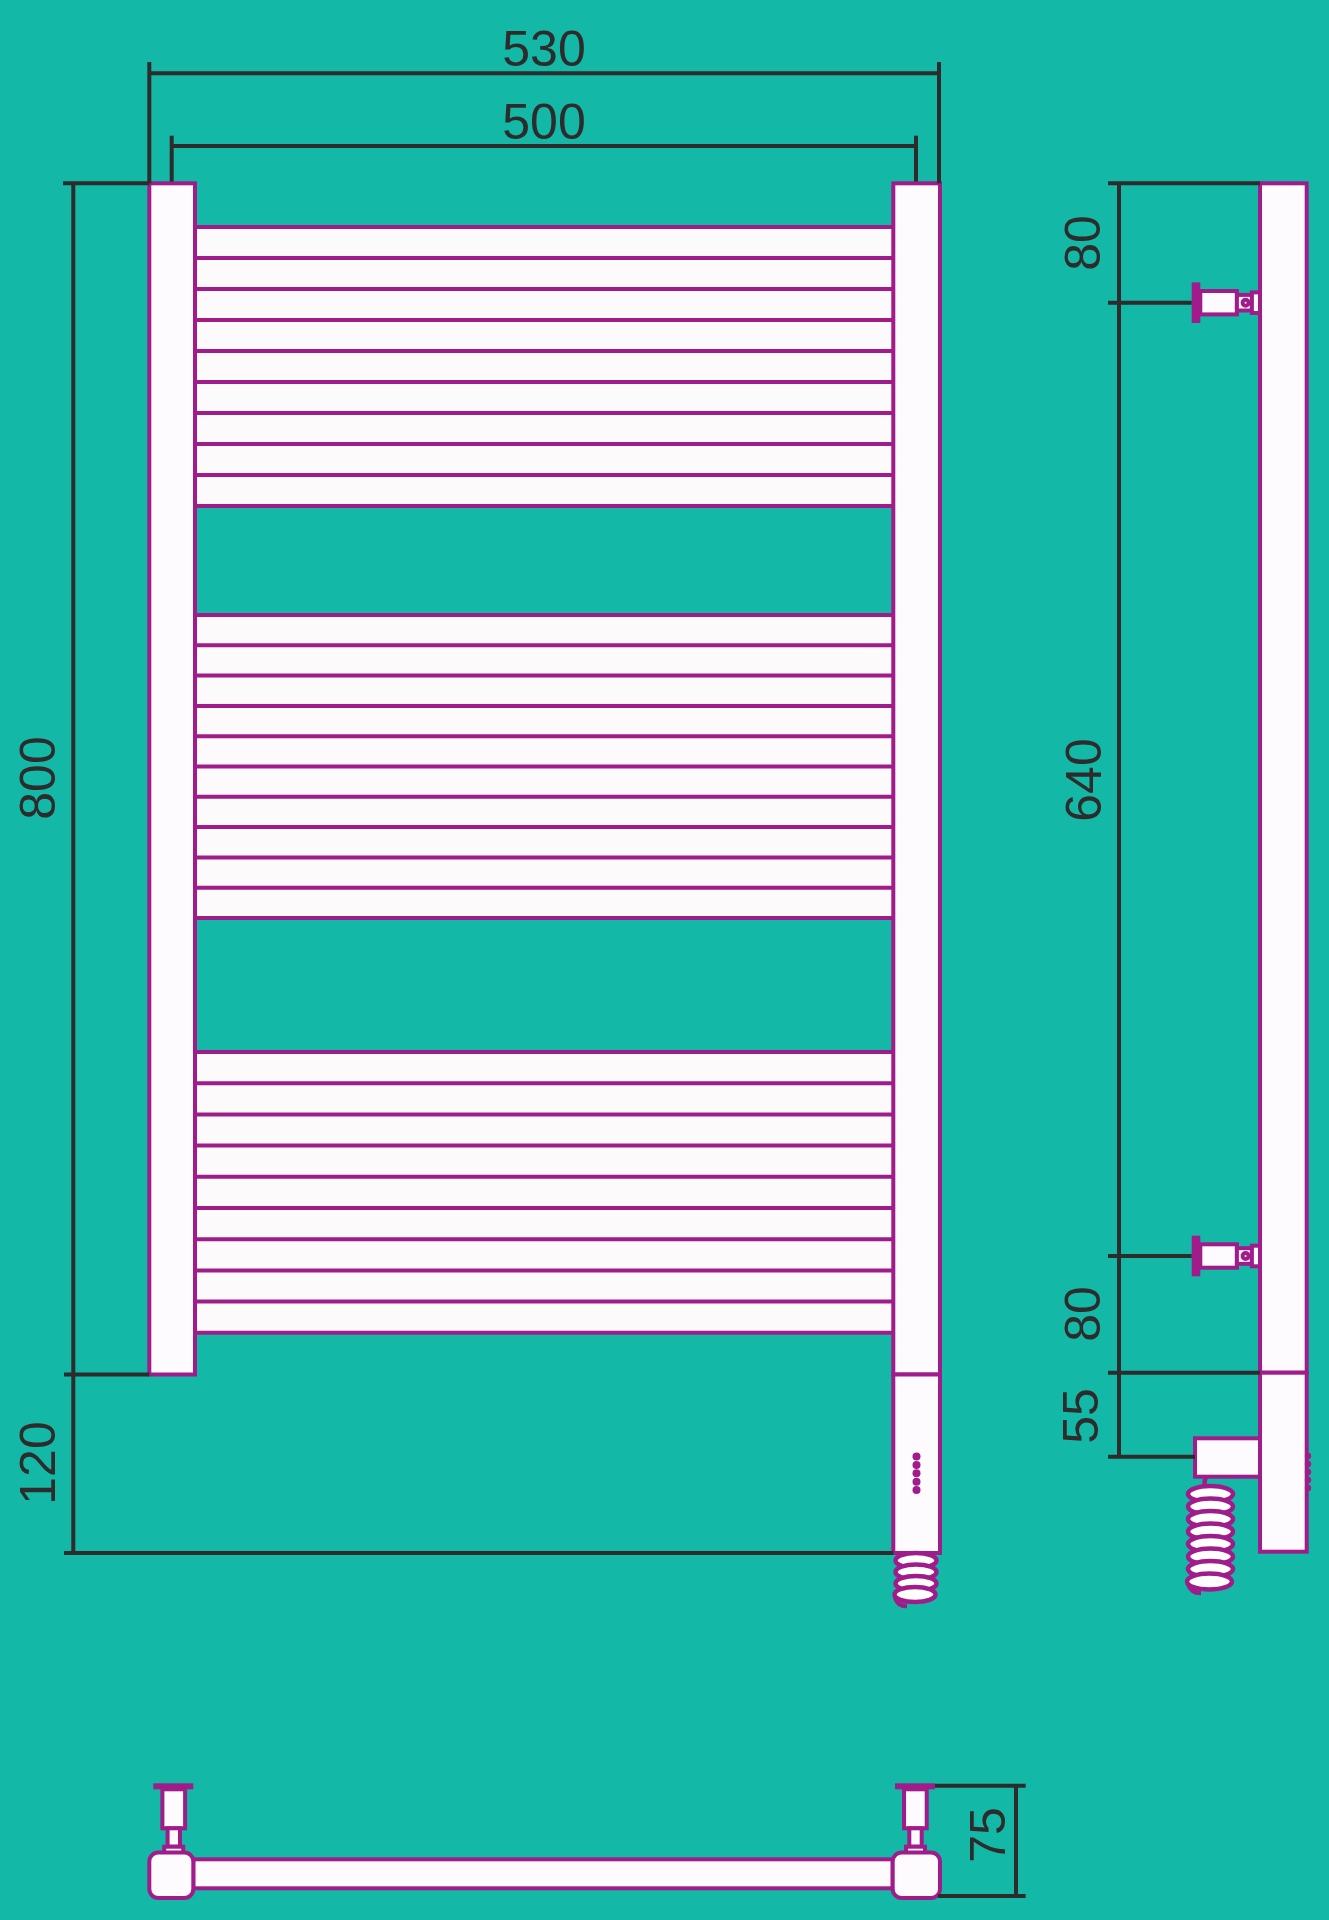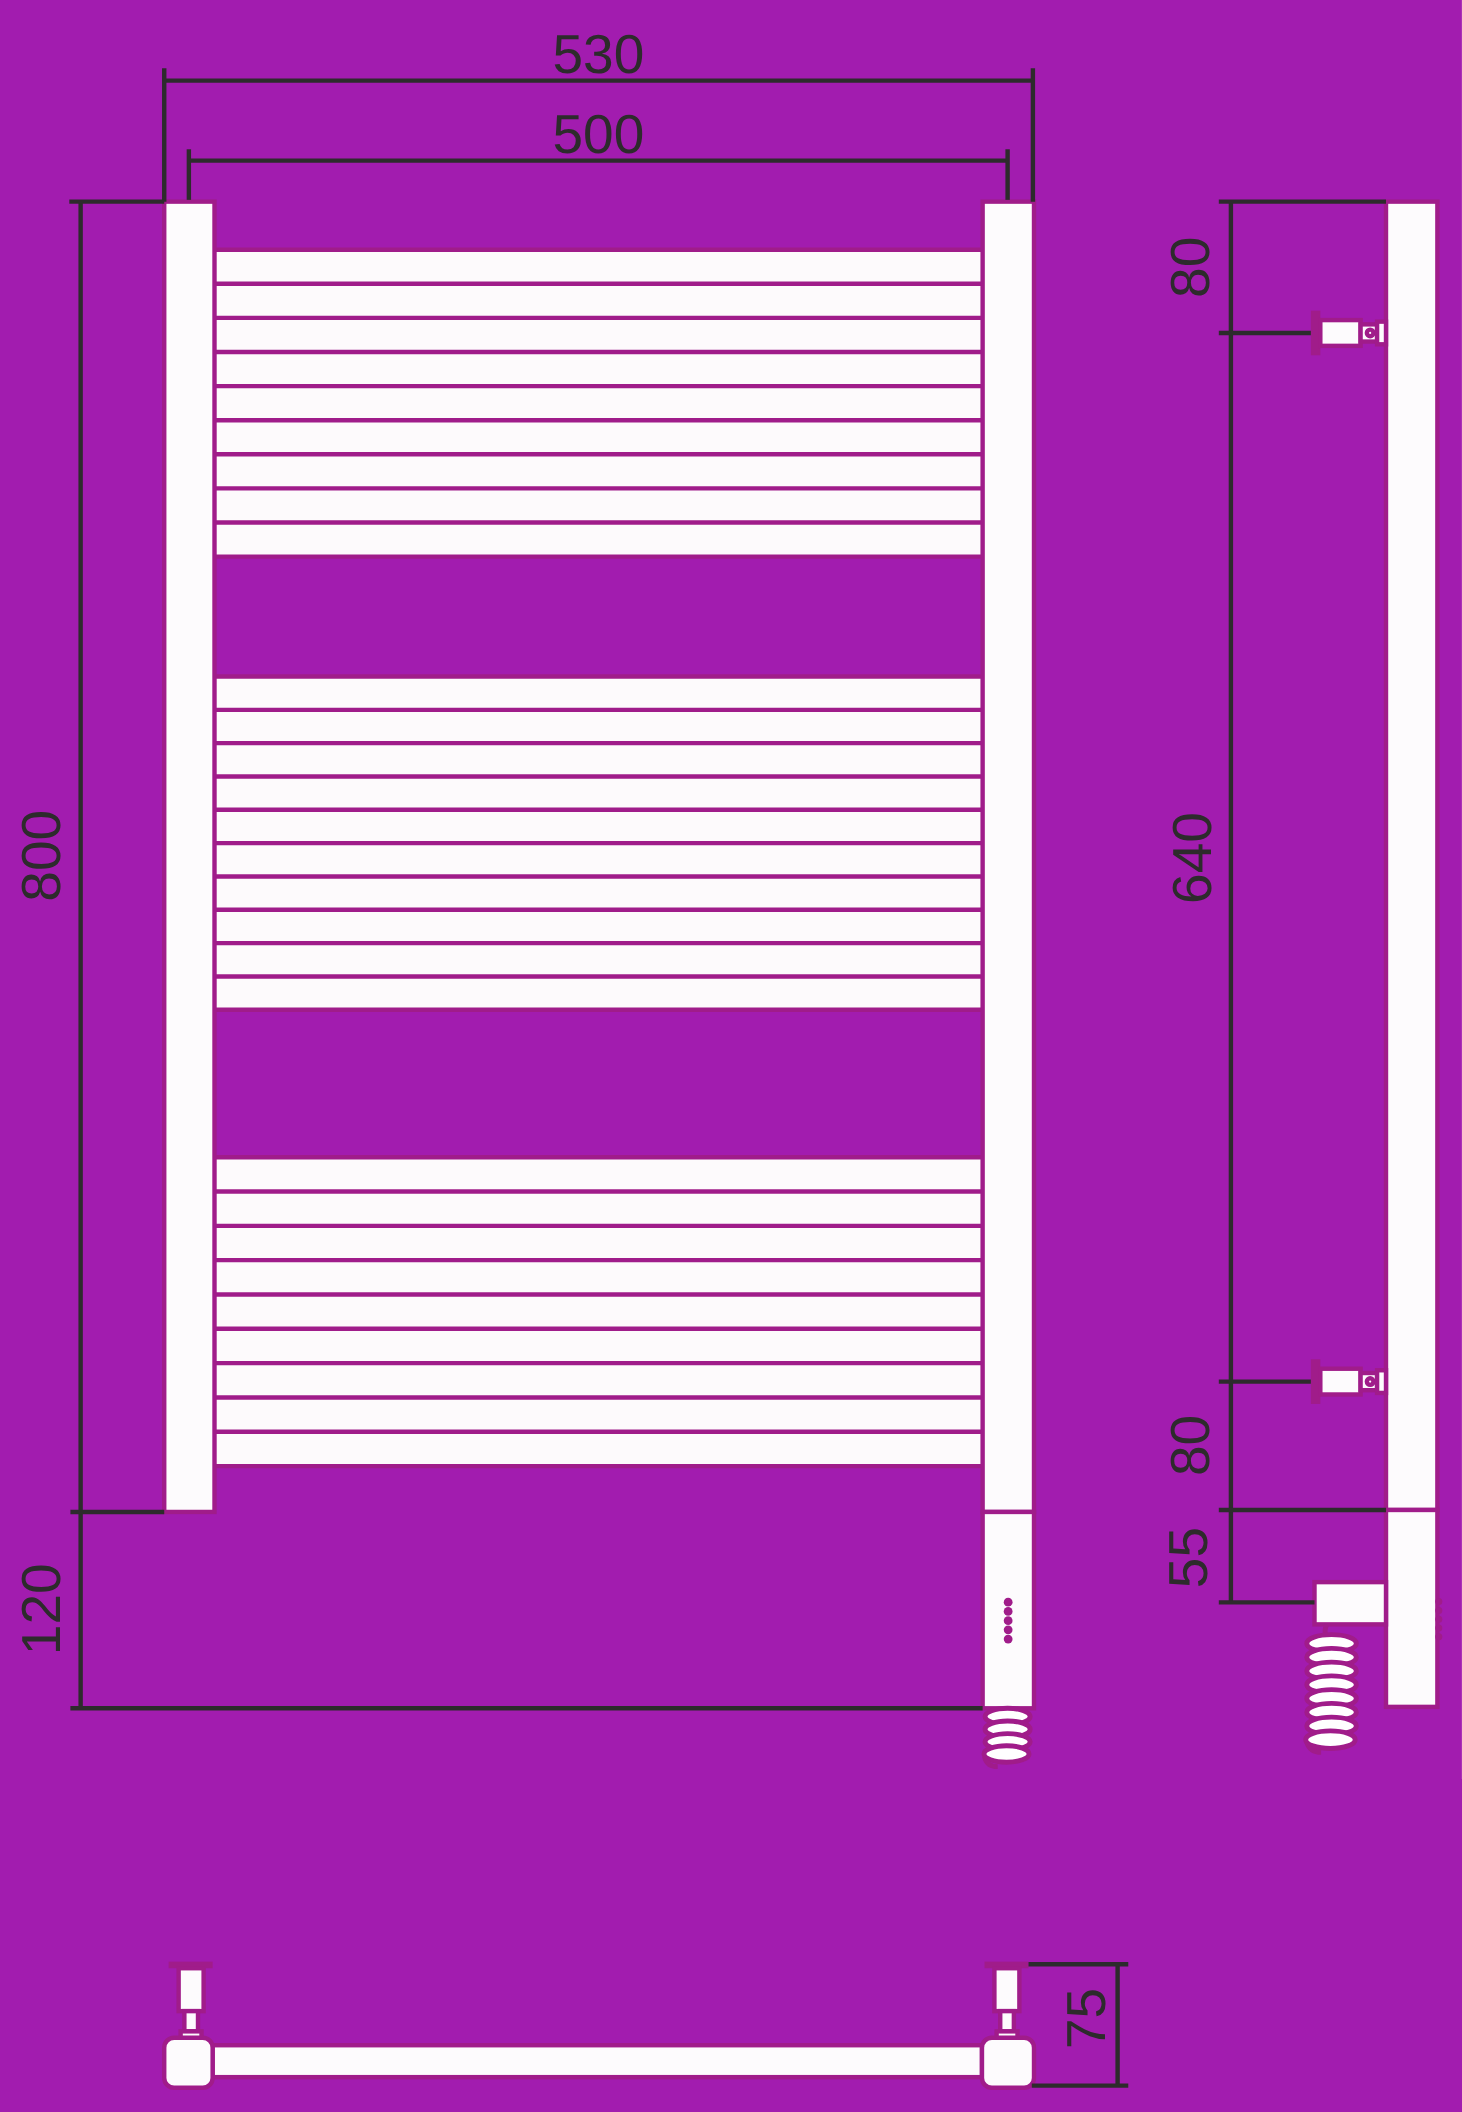--- a/index.html
+++ b/index.html
@@ -1,16 +1,16 @@
 <!DOCTYPE html>
 <html><head>
 <meta charset="utf-8">
 <style>
   html,body{margin:0;padding:0;background:#ffffff;}
-  .page{position:relative;width:1329px;height:1920px;background:#a21caf;overflow:hidden;}
+  .page{position:relative;width:1329px;height:1920px;background:#14b8a6;overflow:hidden;}
   svg{display:block;}
   text{font-family:"Liberation Sans", sans-serif;fill:#2d2b2c;font-size:50px;}
   .mag{stroke:#a01c8a;fill:none;stroke-width:4;}
   .magfill{fill:#a01c8a;stroke:none;}
   .white{fill:#fdfbfd;}
   .blk{stroke:#2d2b2c;fill:none;stroke-width:4;}
 </style>
 </head>
 <body>
 

